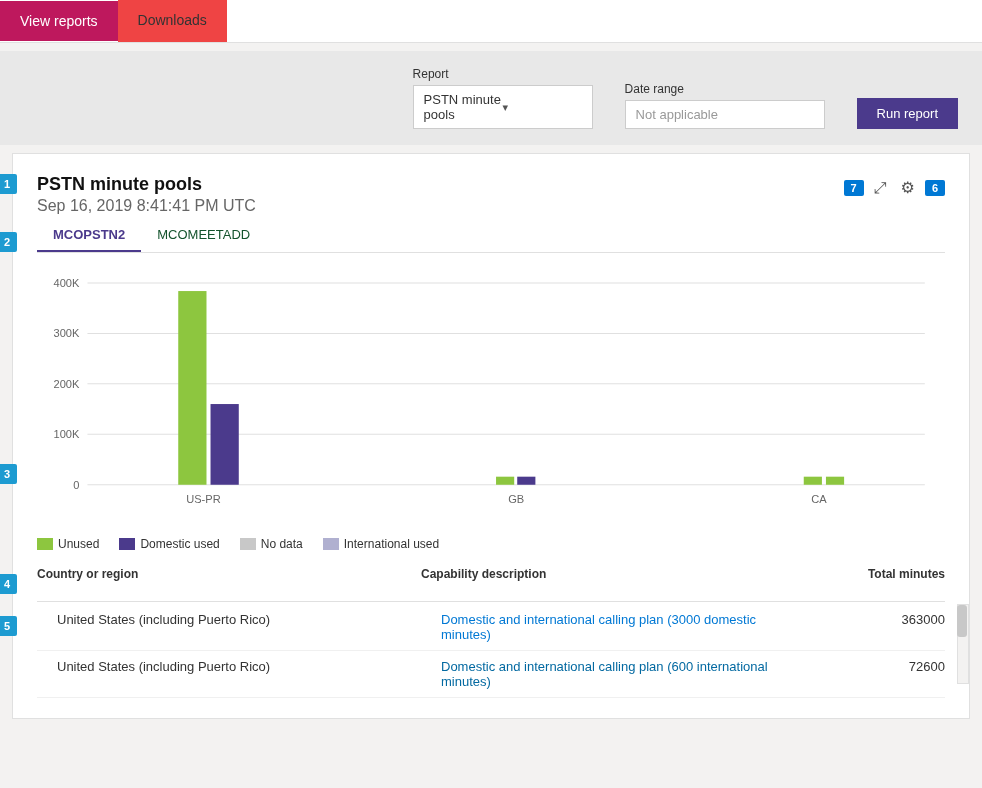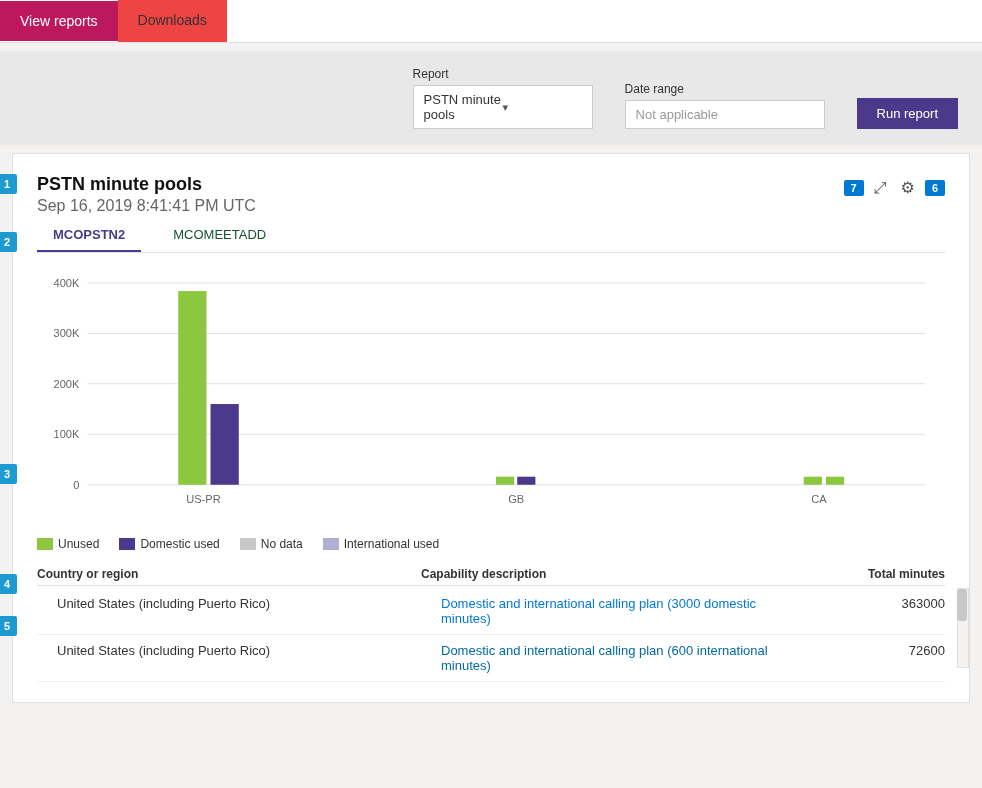--- a/index.html
+++ b/index.html
@@ -25,37 +25,37 @@
     
     .report-card { background: #fff; margin: 8px 12px; padding: 20px 24px; border: 1px solid #e0e0e0; position: relative; }
     .report-header { display: flex; justify-content: space-between; align-items: flex-start; margin-bottom: 4px; }
     .report-title { font-size: 18px; font-weight: 600; color: #111; }
     .report-date { font-size: 16px; color: #666; margin-top: 2px; }
     .header-actions { display: flex; align-items: center; gap: 6px; }
     .badge { background: #0078d4; color: #fff; font-size: 11px; font-weight: 700; padding: 2px 7px; border-radius: 2px; }
     .icon-btn { background: none; border: none; cursor: pointer; font-size: 16px; color: #555; padding: 4px; }
 
     
-    .tab-bar { display: flex; gap: 16px; border-bottom: 1px solid #e0e0e0; margin-bottom: 16px; }
+    .tab-bar { display: flex; gap: 0; border-bottom: 1px solid #e0e0e0; margin-bottom: 16px; }
     .tab { padding: 8px 16px; font-size: 13px; cursor: pointer; font-weight: 600; color: #4b3a8c; border-bottom: 2px solid transparent; }
     .tab.active { border-bottom: 2px solid #4b3a8c; }
     .tab.inactive { color: #14532d; font-weight: 400; }
 
     
     .chart-area { position: relative; height: 260px; margin-bottom: 8px; }
     .chart-svg { width: 100%; height: 100%; }
 
     
     .legend { display: flex; gap: 20px; align-items: flex-start; margin-bottom: 16px; font-size: 12px; }
     .legend-item { display: flex; align-items: center; gap: 5px; }
     .legend-color { width: 16px; height: 4px; }
 
     
     .table-section { margin-top: 8px; }
-    .table-header { display: grid; grid-template-columns: 1fr 1fr 140px; border-bottom: 1px solid #e0e0e0; padding-bottom: 4px; margin-bottom: 2px; }
+    .table-header { display: grid; grid-template-columns: 1fr 1fr 140px; border-bottom: 1px solid #e0e0e0; padding-bottom: 20px; margin-bottom: 2px; }
     .col-header { font-size: 12px; color: #333; font-weight: 600; }
     .col-header.right { text-align: right; }
     .table-row-item { display: grid; grid-template-columns: 1fr 1fr 140px; padding: 8px 0; border-bottom: 1px solid #f0f0f0; }
     .cell { font-size: 13px; color: #333; margin-left: 20px; }
     .cell.right { text-align: right; }
   </style>
 </head>
 <body>
 
 <div class="top-nav">

